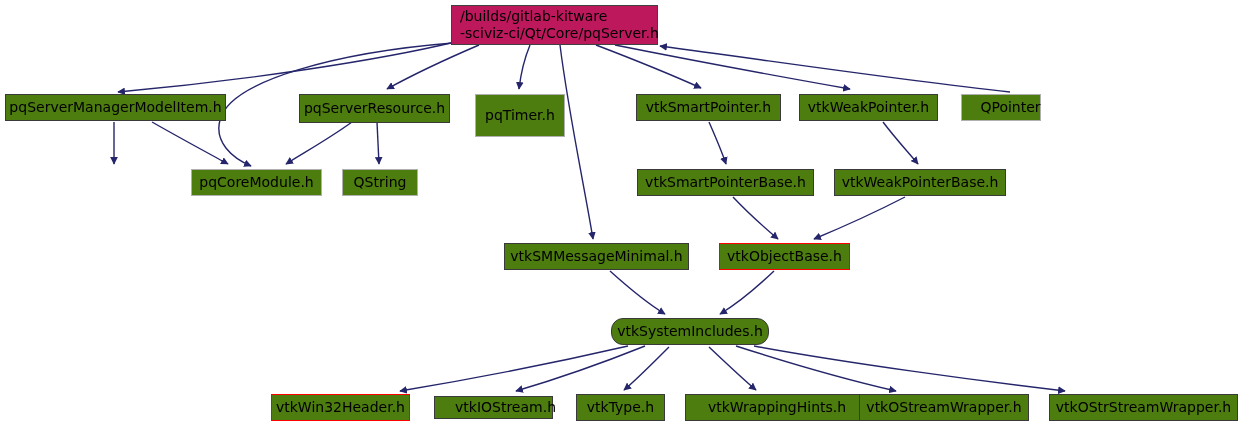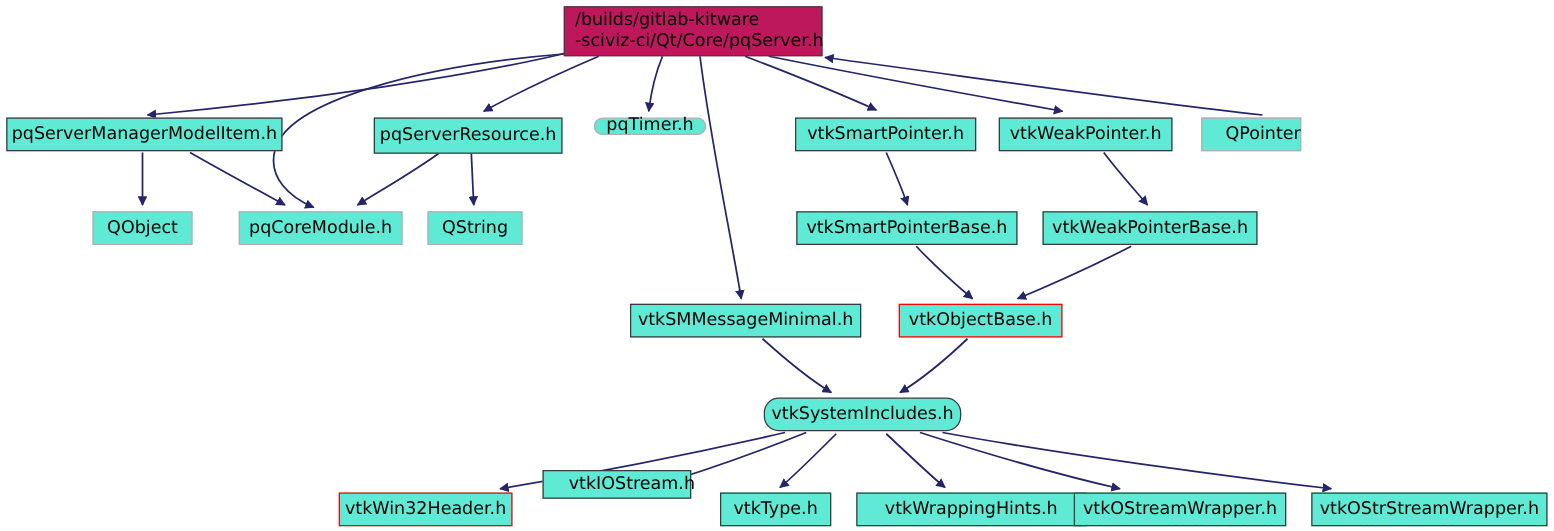--- a/index.html
+++ b/index.html
@@ -23,21 +23,21 @@
     height: 425px;
     pointer-events: none;
   }
   .node {
     position: absolute;
     box-sizing: border-box;
     display: flex;
     align-items: center;
     justify-content: center;
     text-align: left;
-    background: #5eead4;
+    background: #4d7c0f;
     border: 1px solid #000000;
     font-size: 14px;
     line-height: 1.25;
     color: #000000;
     white-space: pre;
   }
   .node.root {
     background: #be185d;
     border: 1px solid #404040;
     color: #000000;
@@ -122,39 +122,36 @@
   </div>
 
   <div class="node dark" style="left:5px; top:94px; width:221px; height:27px;">
     <span class="node-label">pqServerManagerModelItem.h</span>
   </div>
 
   <div class="node dark" style="left:299px; top:94px; width:151px; height:29px;">
     <span class="node-label">pqServerResource.h</span>
   </div>
 
-  <div class="node gray" style="left:475px; top:94px; width:90px; height:14px;border-radius:12px;">
+  <div class="node gray" style="left:475px; top:94px; width:90px; height:43px;">
     <span class="node-label">pqTimer.h</span>
   </div>
 
   <div class="node dark" style="left:636px; top:94px; width:145px; height:27px;">
     <span class="node-label">vtkSmartPointer.h</span>
   </div>
 
   <div class="node dark" style="left:799px; top:94px; width:139px; height:27px;">
     <span class="node-label">vtkWeakPointer.h</span>
   </div>
 
   <div class="node gray" style="left:961px; top:94px; width:80px; height:27px;padding-left:19px;">
     <span class="node-label">QPointer</span>
   </div>
 
-  <div class="node gray" style="left:74px; top:169px; width:80px; height:27px;">
-    <span class="node-label">QObject</span>
-  </div>
 
   <div class="node gray" style="left:191px; top:169px; width:131px; height:27px;">
     <span class="node-label">pqCoreModule.h</span>
   </div>
 
   <div class="node gray" style="left:342px; top:169px; width:76px; height:27px;">
     <span class="node-label">QString</span>
   </div>
 
   <div class="node dark" style="left:637px; top:169px; width:177px; height:27px;">
@@ -174,21 +171,21 @@
   </div>
 
   <div class="node dark" style="left:611px; top:318px; width:158px; height:27px;border-radius:12px;">
     <span class="node-label">vtkSystemIncludes.h</span>
   </div>
 
   <div class="node red" style="left:271px; top:394px; width:139px; height:27px;">
     <span class="node-label">vtkWin32Header.h</span>
   </div>
 
-  <div class="node dark" style="left:434px; top:376px; width:119px; height:23px;padding-left:24px;">
+  <div class="node dark" style="left:434px; top:396px; width:119px; height:23px;padding-left:24px;">
     <span class="node-label">vtkIOStream.h</span>
   </div>
 
   <div class="node dark" style="left:576px; top:394px; width:89px; height:27px;">
     <span class="node-label">vtkType.h</span>
   </div>
 
   <div class="node dark" style="left:685px; top:394px; width:184px; height:27px;">
     <span class="node-label">vtkWrappingHints.h</span>
   </div>

